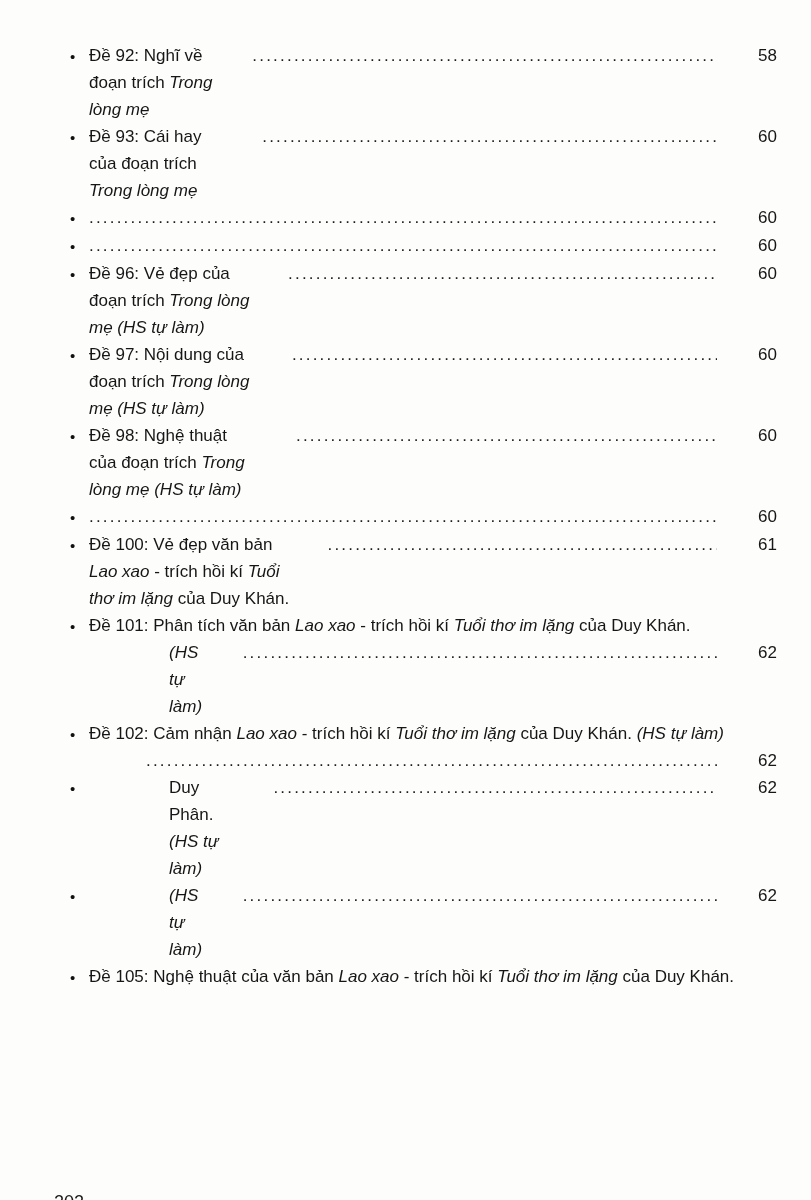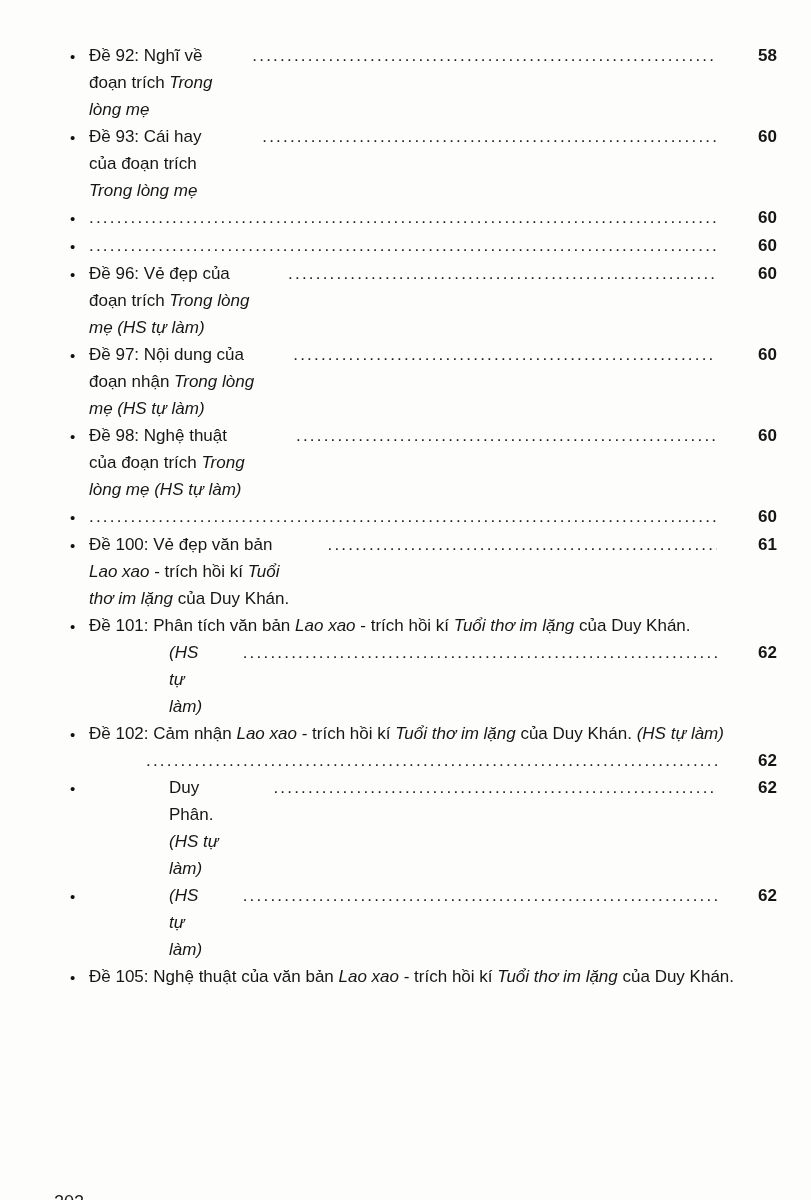--- a/index.html
+++ b/index.html
@@ -56,21 +56,20 @@
     color: #1c1c1c;
   }
   .leader::after {
     content: "...................................................................................................................................................................";
     letter-spacing: 2.2px;
   }
   .pagenum {
     flex: 0 0 auto;
     padding-left: 4px;
     white-space: nowrap;
-    font-weight: bold;
   }
   .footer {
     position: absolute;
     left: 54px;
     top: 1192px;
     font-size: 18px;
     color: #1a1a1a;
   }
 </style>
 </head>
@@ -123,21 +122,21 @@
             <span class="line-text"><span class="seg-rm">Đề 96: Vẻ đẹp của đoạn trích </span><span class="seg-it">Trong lòng mẹ (HS tự làm)</span><span class="seg-rm"> </span></span>
             <span class="leader"></span>
             <span class="pagenum">60</span>
           </div>
         </div>
       </div>
       <div class="entry">
         <span class="bullet">•</span>
         <div class="entry-body">
           <div class="line">
-            <span class="line-text"><span class="seg-rm">Đề 97: Nội dung của đoạn nhận </span><span class="seg-it">Trong lòng mẹ (HS tự làm)</span><span class="seg-rm"> </span></span>
+            <span class="line-text"><span class="seg-rm">Đề 97: Nội dung của đoạn trích </span><span class="seg-it">Trong lòng mẹ (HS tự làm)</span><span class="seg-rm"> </span></span>
             <span class="leader"></span>
             <span class="pagenum">60</span>
           </div>
         </div>
       </div>
       <div class="entry">
         <span class="bullet">•</span>
         <div class="entry-body">
           <div class="line">
             <span class="line-text"><span class="seg-rm">Đề 98: Nghệ thuật của đoạn trích </span><span class="seg-it">Trong lòng mẹ (HS tự làm)</span><span class="seg-rm"> </span></span>

